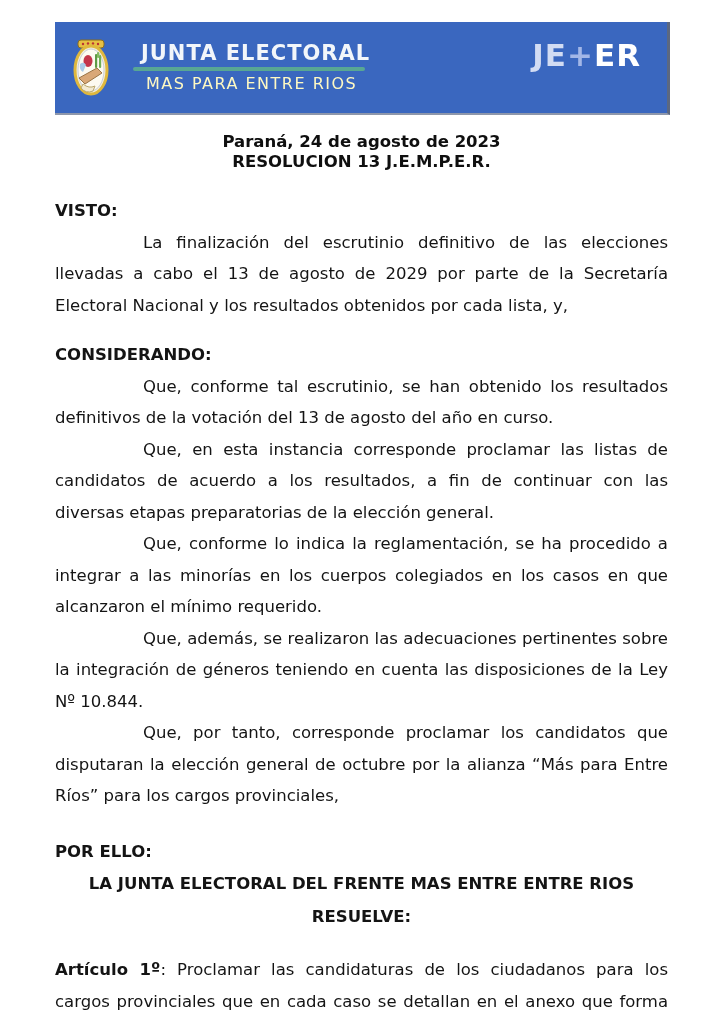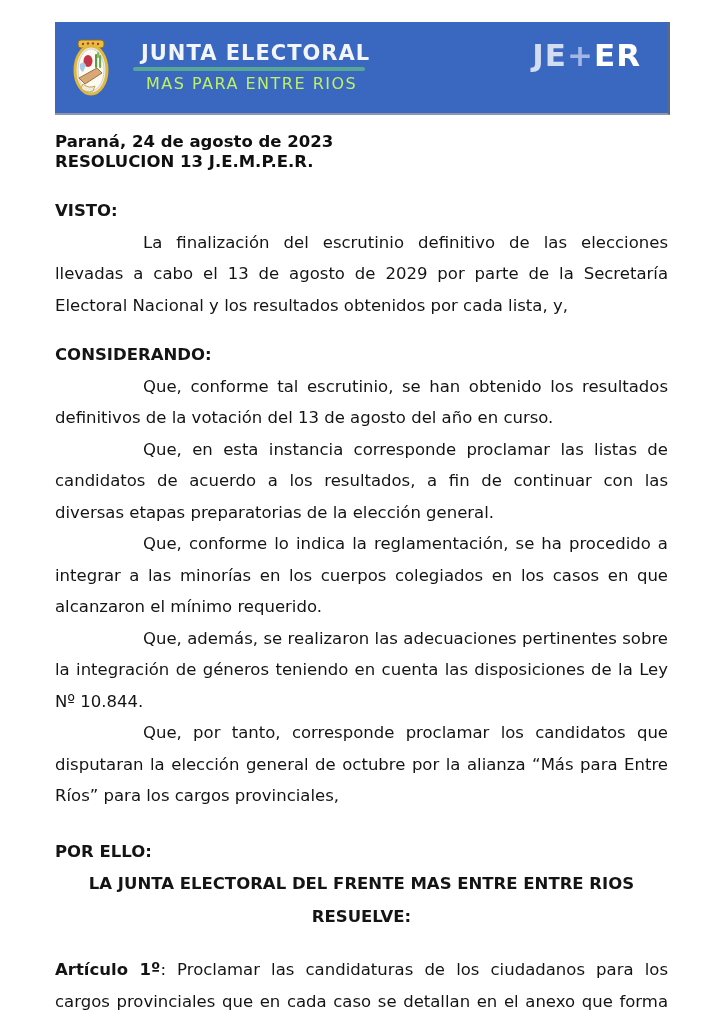--- a/index.html
+++ b/index.html
@@ -49,21 +49,21 @@
     line-height: 24px;
     padding-left: 8px;
   }
   .org-underline {
     width: 232px;
     height: 4px;
     margin-top: 2px;
     border-radius: 2px;
   }
   .org-subtitle {
-    color: #bef264;
+    color: #fef9c3;
     font-size: 16px;
     font-weight: 500;
     letter-spacing: 1.5px;
     line-height: 20px;
     margin-top: 3px;
     align-self: center;
     text-align: right;
   }
   .jeer {
     margin-left: auto;
@@ -82,21 +82,21 @@
   .doc {
     position: absolute;
     left: 55px;
     top: 132px;
     width: 613px;
     font-size: 16.5px;
     line-height: 31.5px;
     color: #141414;
   }
   .date-block {
-    text-align: left;
+    text-align: center;
     font-weight: bold;
     font-size: 16.5px;
     line-height: 19.5px;
     color: #0f0f0f;
   }
   .heading {
     font-weight: bold;
     margin-top: 24px;
     line-height: 31.5px;
   }

